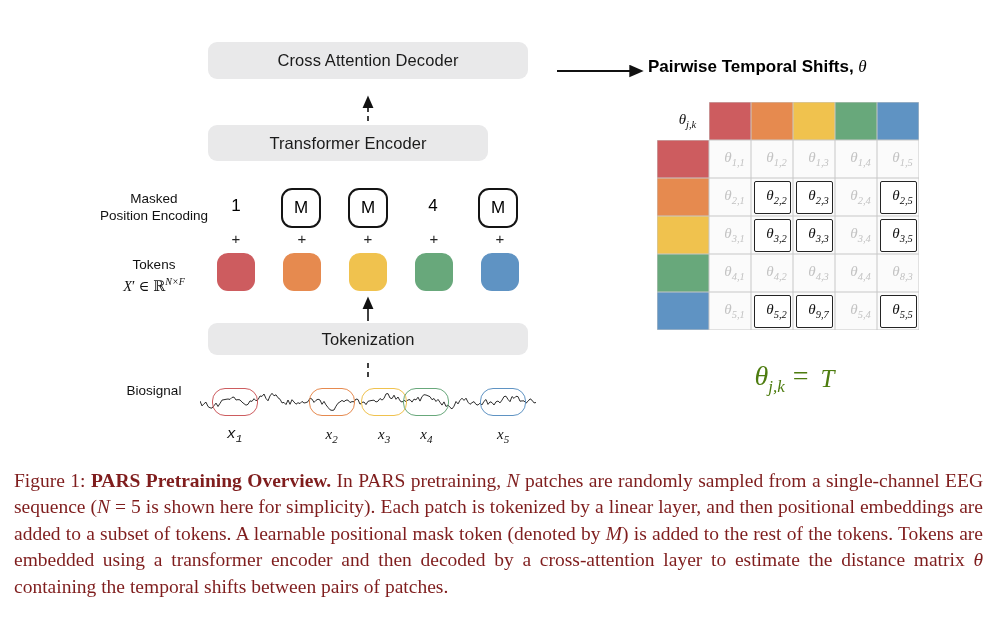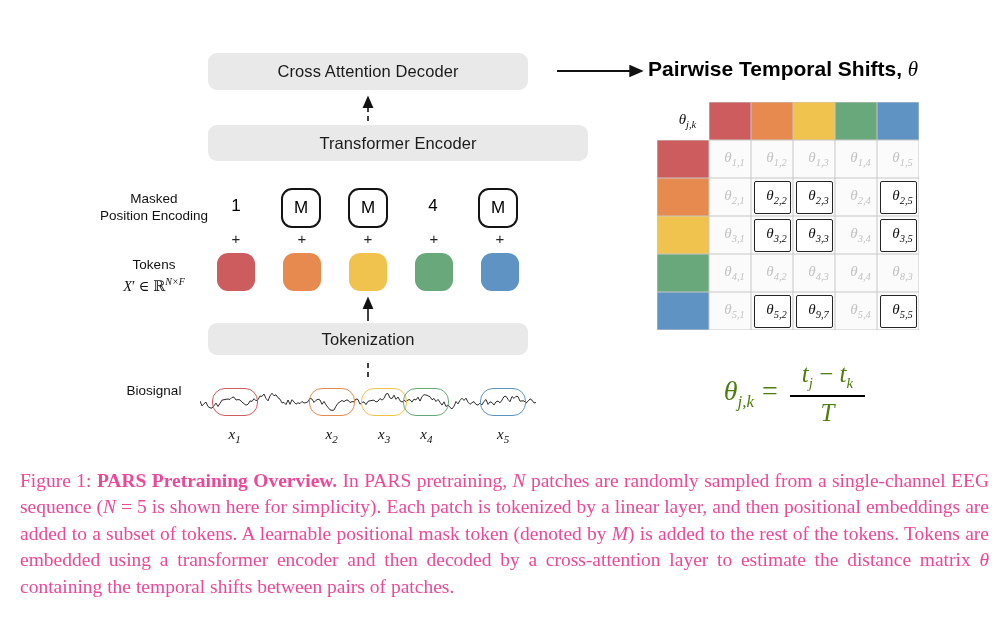--- a/index.html
+++ b/index.html
@@ -3,22 +3,22 @@
 <meta charset="utf-8">
 <style>
   html,body{margin:0;padding:0;}
   body{
     width:997px;height:640px;position:relative;overflow:hidden;background:#ffffff;
     font-family:"Liberation Sans","DejaVu Sans",sans-serif;color:#000;
   }
   
   .box{position:absolute;background:#e9e9ea;border-radius:9px;display:flex;align-items:center;justify-content:center;
        font-size:16.5px;color:#1b1b1b;letter-spacing:.1px;}
-  #decoder-box{left:208px;top:53px;width:320px;height:37px;}
-  #encoder-box{left:208px;top:125px;width:380px;height:36px;}
+  #decoder-box{left:208px;top:42px;width:320px;height:37px;}
+  #encoder-box{left:208px;top:125px;width:280px;height:36px;}
   #tokenization-box{left:208px;top:323px;width:320px;height:32px;}
   
   .side-label{position:absolute;left:80px;width:148px;text-align:center;font-size:13.5px;line-height:17px;color:#111;}
   .side-label .math{font-family:"Liberation Serif","DejaVu Serif",serif;font-size:14.5px;}
   .side-label .math sup{font-size:10px;}
   #masked-label{top:190px;}
   #tokens-label{top:256px;}
   #biosignal-label{top:382px;}
   
   #pos-row{position:absolute;left:218px;top:188px;width:300px;height:36px;display:flex;justify-content:space-between;}
@@ -30,43 +30,43 @@
   .ctoken{width:38px;height:38px;border-radius:11px;}
   
   #waveform{position:absolute;left:200px;top:379px;width:336px;height:44px;}
   #waveform svg{position:absolute;left:0;top:0;}
   .patch{position:absolute;top:9px;width:44px;height:26px;border:1.8px solid #888;border-radius:13px;transform:translateX(-50%);}
   #patch-labels{position:absolute;left:200px;top:426px;width:336px;height:20px;}
   .patch-label{position:absolute;transform:translateX(-50%);font-family:"Liberation Serif","DejaVu Serif",serif;
                font-style:italic;font-size:15px;color:#111;}
   .patch-label sub{font-size:11px;}
   
-  #shifts-title{position:absolute;left:648px;top:57px;width:345px;font-size:21px;color:#000;}
+  #shifts-title{position:absolute;left:648px;top:57px;width:345px;font-size:17px;color:#000;}
   #shifts-title span{white-space:pre;}
   #theta-matrix{position:absolute;left:657px;top:102px;display:grid;grid-template-columns:52px repeat(5,42px);grid-auto-rows:38px;}
   .mcell{display:flex;align-items:center;justify-content:center;background:#fbfbfb;box-shadow:inset 0 0 0 0.5px #c8c8c8;}
   .mcell.corner{background:#fff;box-shadow:none;}
   .mth{font-family:"Liberation Serif","DejaVu Serif",serif;font-style:italic;font-size:15px;color:#111;line-height:1;margin-left:9px;}
   .mth sub{font-size:10.5px;}
   .mcell.dim .mth{color:#c3c3c3;}
   .abox{width:35px;height:31px;border:1.6px solid #242424;border-radius:2px;background:#fff;display:flex;align-items:center;justify-content:center;}
   
   #formula{position:absolute;left:652px;top:360px;width:285px;display:flex;align-items:center;justify-content:center;
            font-family:"Liberation Serif","DejaVu Serif",serif;color:#4d7c0f;}
   .f-lhs{font-size:28px;font-style:italic;}
   .f-lhs sub{font-size:17px;}
   .f-eq{font-style:normal;padding:0 12px 0 8px;}
   .frac{display:inline-flex;flex-direction:column;align-items:center;font-size:25px;line-height:1.12;}
   .frac .num{border-bottom:2px solid #000;padding:0 12px 3px;}
   .frac .num sub{font-size:15px;}
   .frac .den{padding-top:2px;font-style:italic;}
   
-  .caption{position:absolute;left:20px;top:468px;width:969px;margin:0;
+  .caption{position:absolute;left:14px;top:468px;width:969px;margin:0;
            font-family:"Liberation Serif","DejaVu Serif",serif;font-size:19.5px;line-height:1.355;
-           text-align:justify;color:#ec4899;}
+           text-align:justify;color:#7f1d1d;}
   
   #arrows{position:absolute;left:0;top:0;pointer-events:none;}
 </style>
 </head>
 <body>
 
 <div>
 
   <div class="box" id="decoder-box">Cross Attention Decoder</div>
   <div class="box" id="encoder-box">Transformer Encoder</div>
@@ -110,21 +110,21 @@
     <svg width="336" height="44">
       <path fill="none" stroke="#161616" stroke-width="0.9" d="M0,22L2,26.9L4,24.7L6,23.2L8,27.5L10,28.8L12,29.1L14,26.7L16,24.1L18,27.5L20,24.4L22,21.1L24,20.7L26,20.3L28,20.0L30,20.4L32,18.4L34,18.1L36,21.0L38,20.6L40,20.9L42,23.1L44,24.7L46,26.2L48,25.3L50,21.9L52,22.4L54,19.7L56,21.8L58,20.7L60,17.0L62,17.4L64,15.0L66,19.5L68,21.8L70,16.9L72,14.3L74,16.8L76,15.8L78,18.8L80,20.2L82,23.9L84,23.4L86,25.6L88,21.0L90,25.3L92,20.7L94,23.0L96,25.2L98,23.7L100,24.6L102,22.4L104,24.0L106,23.6L108,22.7L110,19.2L112,20.1L114,23.4L116,21.3L118,20.2L120,21.0L122,25.3L124,22.4L126,25.9L128,28.4L130,30.8L132,31.4L134,31.0L136,27.2L138,24.2L140,22.9L142,21.4L144,22.7L146,21.1L148,21.1L150,23.5L152,22.6L154,22.8L156,20.0L158,20.5L160,25.2L162,23.4L164,23.0L166,25.6L168,22.3L170,21.8L172,21.4L174,21.2L176,23.0L178,22.2L180,19.5L182,21.1L184,19.4L186,14.9L188,14.6L190,19.0L192,19.6L194,16.2L196,20.3L198,18.0L200,21.8L202,23.1L204,21.3L206,22.6L208,20.9L210,20.7L212,23.1L214,20.1L216,20.9L218,18.2L220,22.1L222,17.6L224,15.7L226,16.0L228,16.8L230,17.7L232,20.7L234,19.5L236,22.5L238,20.4L240,23.3L242,26.1L244,22.9L246,27.5L248,26.0L250,28.4L252,29.9L254,27.2L256,22.5L258,24.9L260,21.3L262,19.2L264,21.4L266,19.2L268,23.2L270,25.3L272,23.7L274,22.6L276,25.4L278,26.1L280,24.1L282,25.9L284,22.3L286,20.5L288,25.4L290,22.8L292,23.6L294,26.0L296,22.8L298,22.0L300,23.9L302,21.1L304,17.6L306,17.2L308,20.4L310,22.7L312,17.5L314,19.4L316,17.3L318,17.6L320,22.2L322,21.9L324,21.9L326,24.1L328,22.3L330,19.8L332,21.2L334,23.9L336,23.5"></path>
     </svg>
   <div class="patch" style="left: 10.3%; border-color: rgb(205, 92, 95);"></div>
       <div class="patch" style="left: 39.2%; border-color: rgb(230, 138, 79);"></div>
       <div class="patch" style="left: 54.8%; border-color: rgb(240, 194, 78);"></div>
       <div class="patch" style="left: 67.4%; border-color: rgb(104, 168, 123);"></div>
       <div class="patch" style="left: 90.2%; border-color: rgb(95, 147, 195);"></div>
     </div>
   <div id="patch-labels">
-      <span class="patch-label" style="left: 10.3%;"><span>x</span><sub>1</sub></span>
+      <span class="patch-label" style="left: 10.3%; font-family: Liberation Mono, monospace;"><span>x</span><sub>1</sub></span>
       <span class="patch-label" style="left: 39.2%;"><span>x</span><sub>2</sub></span>
       <span class="patch-label" style="left: 54.8%;"><span>x</span><sub>3</sub></span>
       <span class="patch-label" style="left: 67.4%;"><span>x</span><sub>4</sub></span>
       <span class="patch-label" style="left: 90.2%;"><span>x</span><sub>5</sub></span>
     </div>
 
   <svg id="arrows" width="997" height="460">
     <defs>
       <marker id="ah" markerWidth="9" markerHeight="8" refX="6.5" refY="3.5" orient="auto">
         <path d="M0,0 L8,3.5 L0,7 Z" fill="#111"></path>
@@ -242,19 +242,18 @@
       <div class="mcell act">
         <div class="abox">
           <span class="mth"><span>θ</span><sub>5,5</sub></span>
         </div>
       </div>
     </div>
 
   <div id="formula">
     <span class="f-lhs"><span>θ</span><sub>j,k</sub><span class="f-eq">=</span></span>
     <span class="frac">
-      <span class="num"><span style="font-style: italic;">t</span><sub style="font-style: italic;">j</sub><span> − </span><span style="font-style: italic;">t</span><sub style="font-style: italic;">k</sub></span>
       <span class="den">T</span>
     </span>
   </div>
 
   <p class="caption"><span>Figure 1: </span><span style="font-weight: 700;">PARS Pretraining Overview.</span><span> In PARS pretraining, </span><span style="font-style: italic;">N</span><span> patches are randomly sampled from a single-channel EEG sequence (</span><span style="font-style: italic;">N</span><span> = 5 is shown here for simplicity). Each patch is tokenized by a linear layer, and then positional embeddings are added to a subset of tokens. A learnable positional mask token (denoted by </span><span style="font-style: italic;">M</span><span>) is added to the rest of the tokens. Tokens are embedded using a transformer encoder and then decoded by a cross-attention layer to estimate the distance matrix </span><span style="font-style: italic;">θ</span><span> containing the temporal shifts between pairs of patches.</span></p>
 </div>
 
 </body></html>

